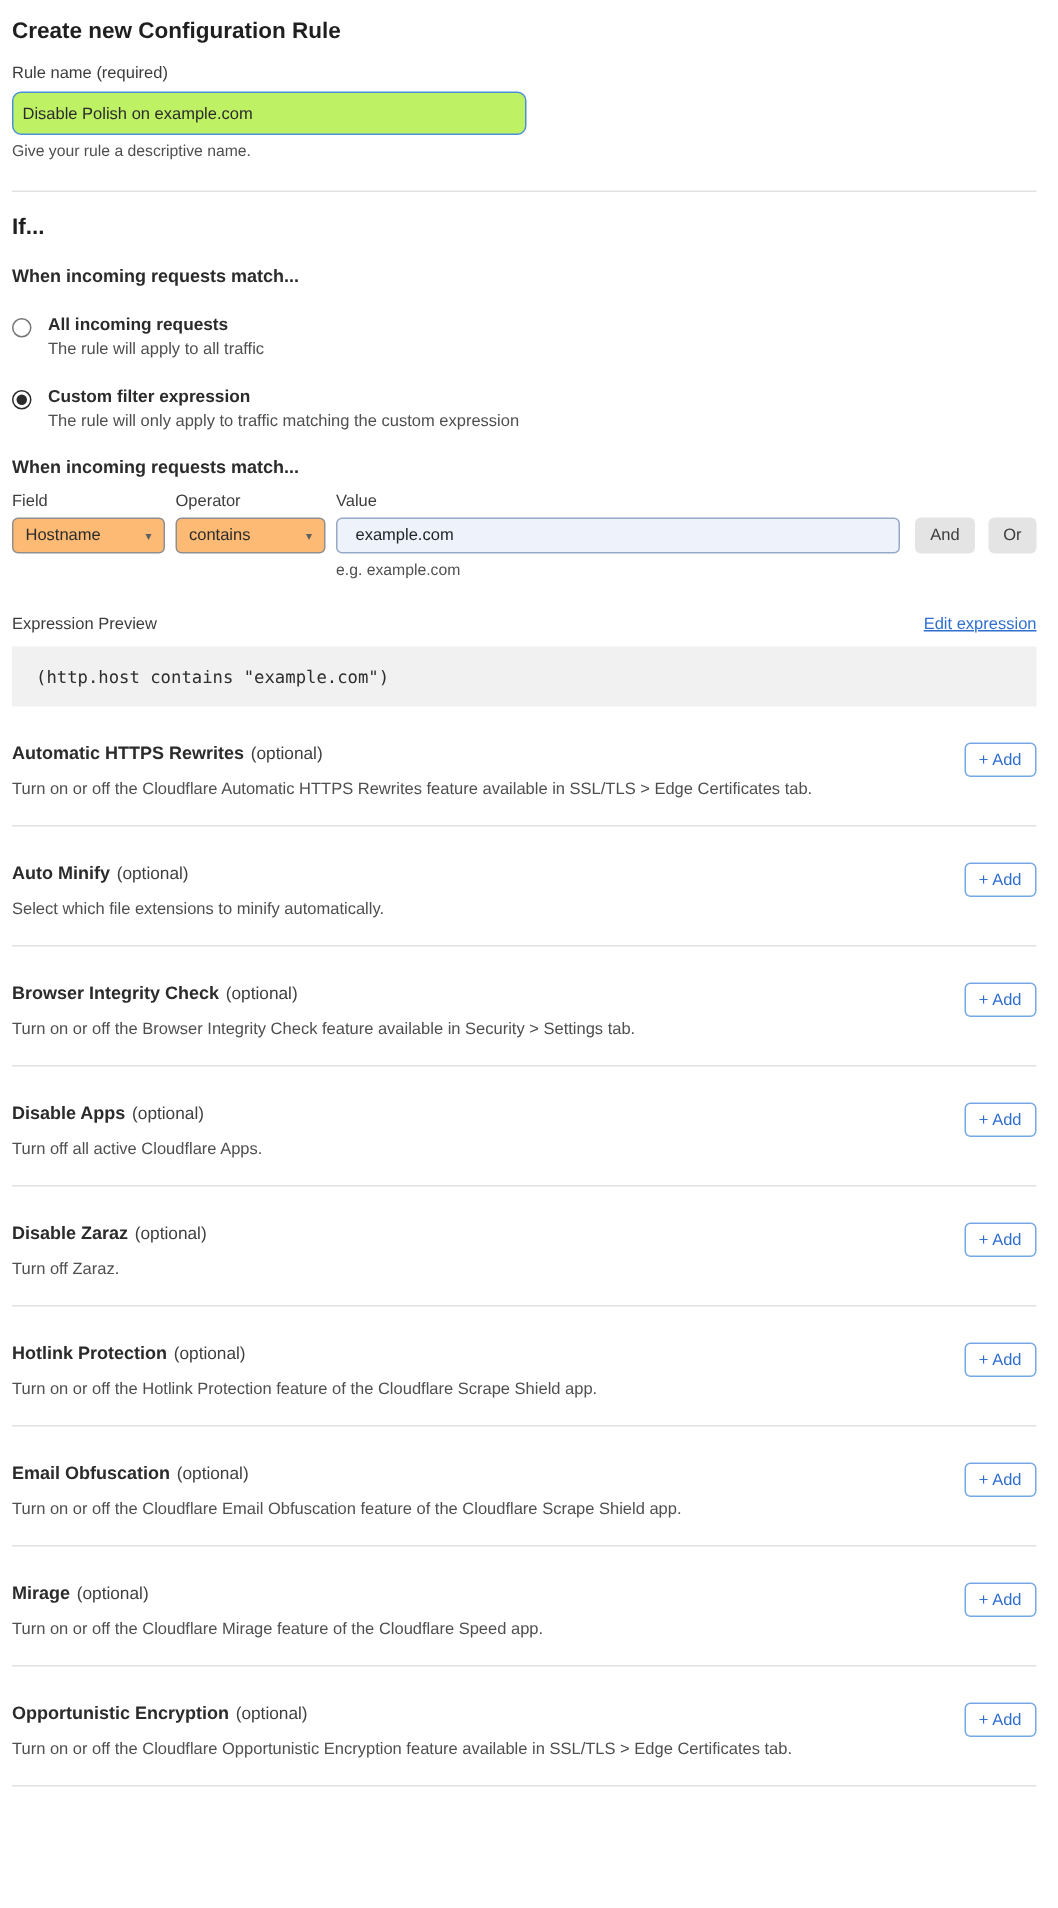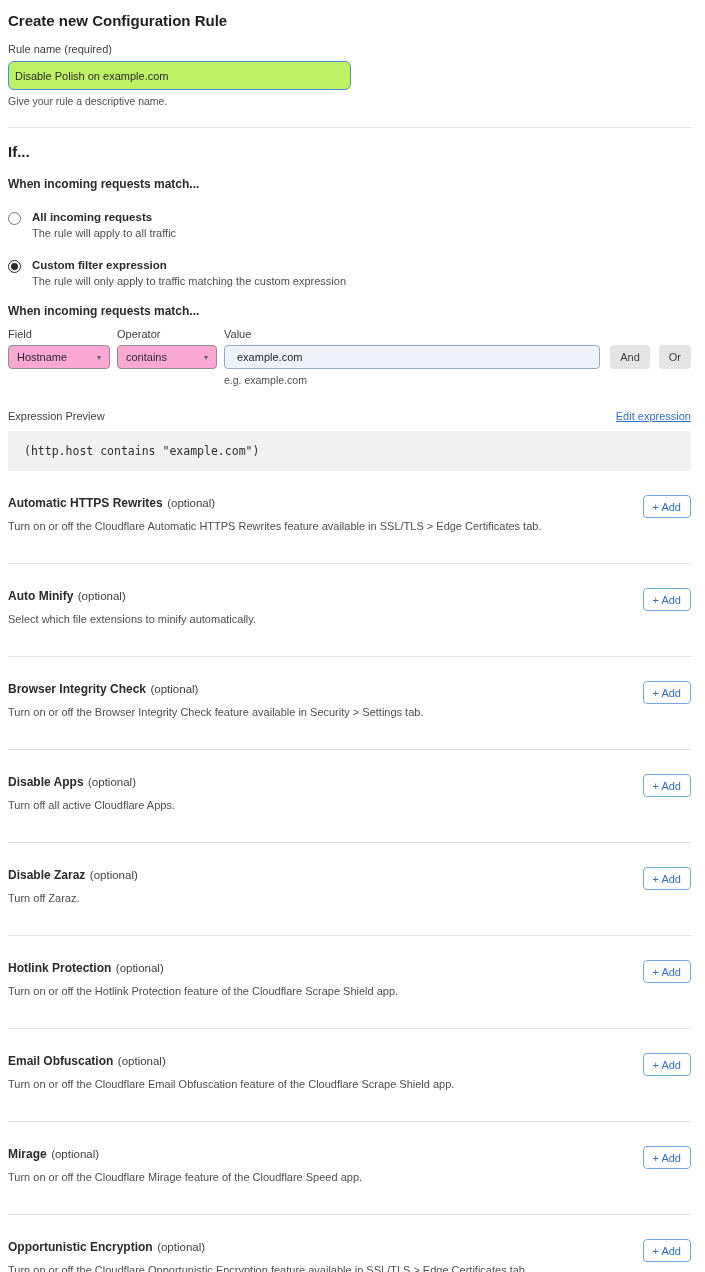--- a/index.html
+++ b/index.html
@@ -39,21 +39,21 @@
     content: ""; position: absolute; left: 2px; top: 2px; right: 2px; bottom: 2px;
     background: #2b2b2b; border-radius: 50%;
   }
   .radio-label { font-size: 11.5px; font-weight: bold; color: #2b2b2b; }
   .radio-desc { font-size: 11px; color: #4f4f4f; margin-top: 4px; }
 
   .builder-row { display: flex; gap: 7px; margin-top: 10px; align-items: flex-start; }
   .col-label { display: block; font-size: 11px; color: #3d3d3d; }
   .select {
     margin-top: 5px; height: 24px; border: 1px solid #8f8f8f; border-radius: 4px;
-    background: #f9a8d4; display: flex; align-items: center; justify-content: space-between;
+    background: #fdba74; display: flex; align-items: center; justify-content: space-between;
     padding: 0 8px; font-size: 11px; color: #2b2b2b; cursor: pointer;
   }
   .field-col .select { width: 102px; }
   .operator-col .select { width: 100px; }
   .caret { color: #5f5f5f; font-size: 8px; margin-left: 6px; }
   .value-col { flex: 1; }
   .value-input {
     display: block; margin-top: 5px; width: 100%; height: 24px;
     border: 1px solid #96a9c6; background: #edf2fb; border-radius: 4px;
     padding: 0 12px; font-size: 11px; color: #22252a; outline: none;
@@ -70,21 +70,21 @@
   .edit-link { font-size: 11px; color: #2f6fd0; text-decoration: underline; cursor: pointer; }
   .code-block {
     margin-top: 9px; background: #f1f1f1; padding: 13px 16px;
     font-family: "DejaVu Sans Mono", monospace; font-size: 11.5px; color: #2e2e2e;
   }
 
   .settings-heading { margin-top: 17px; font-size: 12px; font-weight: bold; color: #2b2b2b; }
 
   .setting-item {
     display: flex; justify-content: space-between; align-items: flex-start;
-    padding: 22px 0 31px; border-bottom: 1px solid #e2e2e2;
+    padding: 22px 0 18px; border-bottom: 1px solid #e2e2e2;
   }
   .setting-name { font-size: 12px; font-weight: bold; color: #2b2b2b; }
   .setting-optional { font-size: 11.5px; font-weight: normal; color: #3f3f3f; }
   .setting-desc { font-size: 11px; color: #4f4f4f; margin-top: 9px; }
   .add-btn {
     flex: none; min-width: 46px; height: 23px; margin-top: 2px; padding: 0 9px;
     background: #ffffff; border: 1px solid #74a7e3; border-radius: 4px;
     color: #2f6fd0; font-size: 11px; cursor: pointer; font-family: "Liberation Sans", sans-serif;
   }
 

